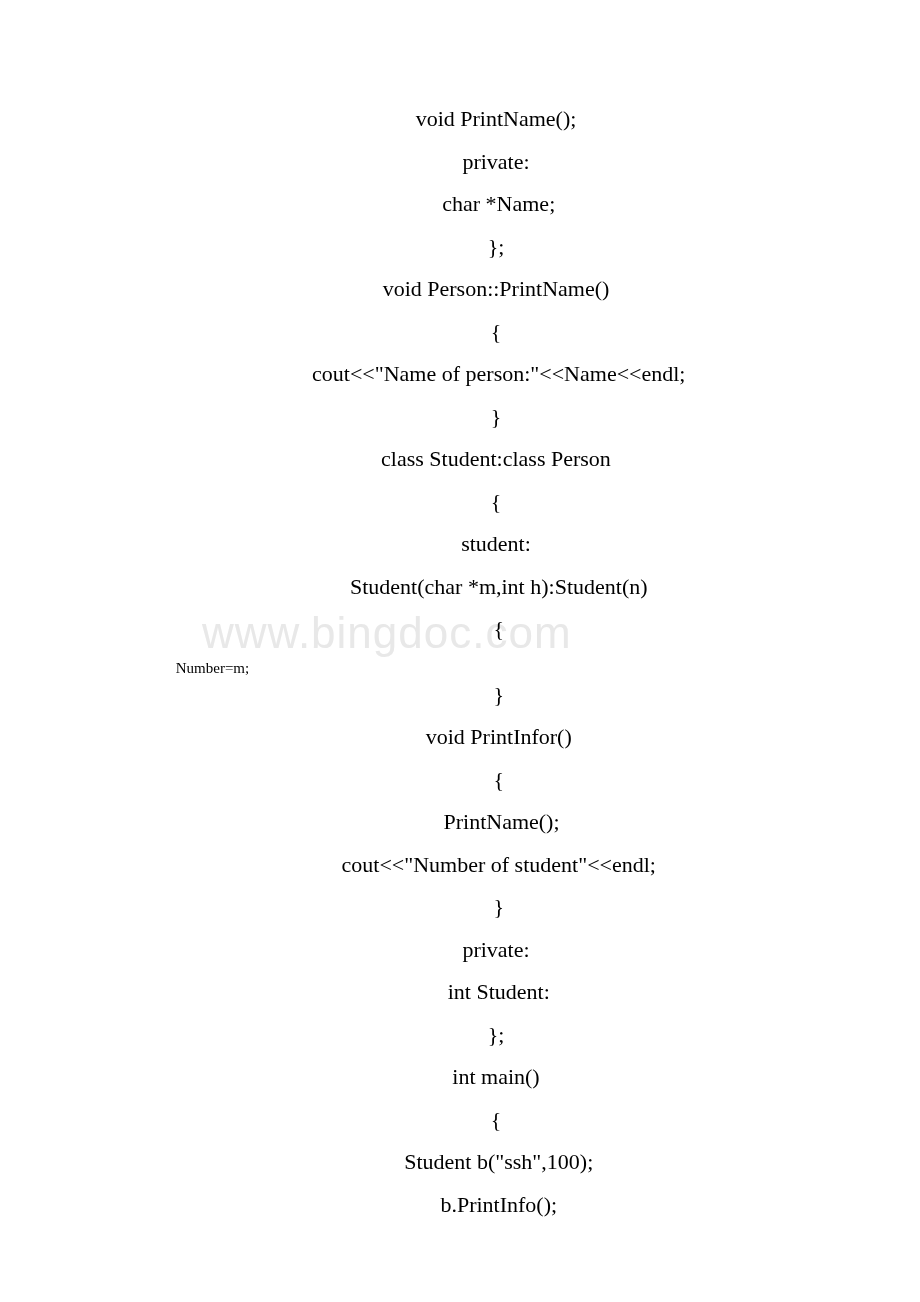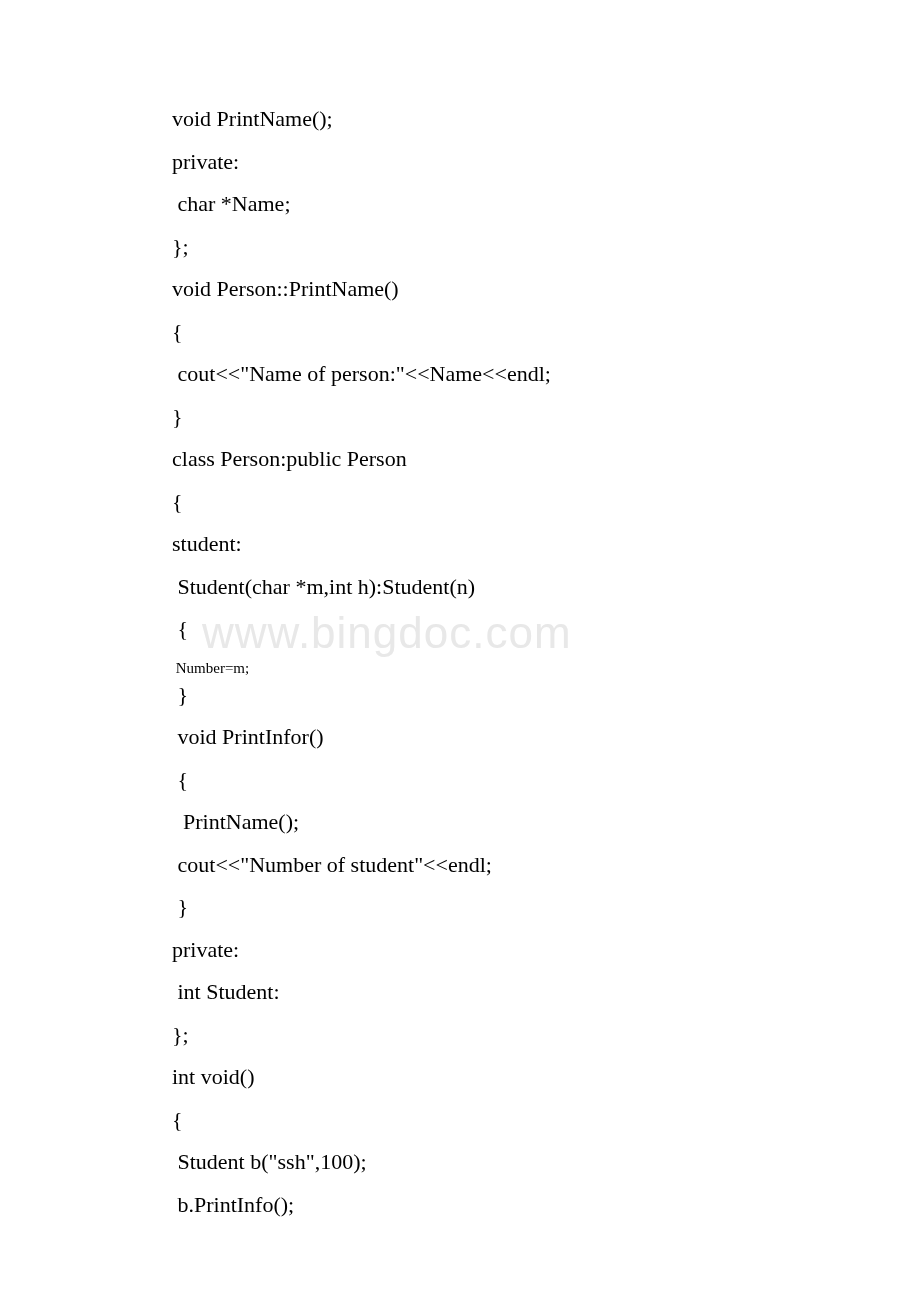--- a/index.html
+++ b/index.html
@@ -15,20 +15,21 @@
     padding-top: 108px;
     padding-left: 172px;
     padding-right: 100px;
   }
   .code-line {
     font-size: 22px;
     color: #000000;
     line-height: 1.0;
     margin-bottom: 20.5px;
     white-space: pre;
+    text-align: center;
   }
   .small-line {
     font-size: 15px;
     color: #000000;
     line-height: 1.0;
     margin-bottom: 8px;
     white-space: pre;
   }
   .watermark {
     position: absolute;
@@ -55,32 +56,32 @@
 
 <div class="content fg">
   <div class="code-line">void PrintName();</div>
   <div class="code-line">private:</div>
   <div class="code-line"> char *Name;</div>
   <div class="code-line">};</div>
   <div class="code-line">void Person::PrintName()</div>
   <div class="code-line">{</div>
   <div class="code-line"> cout&lt;&lt;"Name of person:"&lt;&lt;Name&lt;&lt;endl;</div>
   <div class="code-line">}</div>
-  <div class="code-line">class Person:public Person</div>
+  <div class="code-line">class Student:class Person</div>
   <div class="code-line">{</div>
   <div class="code-line">student:</div>
   <div class="code-line"> Student(char *m,int h):Student(n)</div>
   <div class="code-line"> {</div>
   <div class="small-line"> Number=m;</div>
   <div class="code-line"> }</div>
   <div class="code-line"> void PrintInfor()</div>
   <div class="code-line"> {</div>
   <div class="code-line">  PrintName();</div>
   <div class="code-line"> cout&lt;&lt;"Number of student"&lt;&lt;endl;</div>
   <div class="code-line"> }</div>
   <div class="code-line">private:</div>
   <div class="code-line"> int Student:</div>
   <div class="code-line">};</div>
-  <div class="code-line">int void()</div>
+  <div class="code-line">int main()</div>
   <div class="code-line">{</div>
   <div class="code-line"> Student b("ssh",100);</div>
   <div class="code-line"> b.PrintInfo();</div>
 </div>
 
 </body></html>

